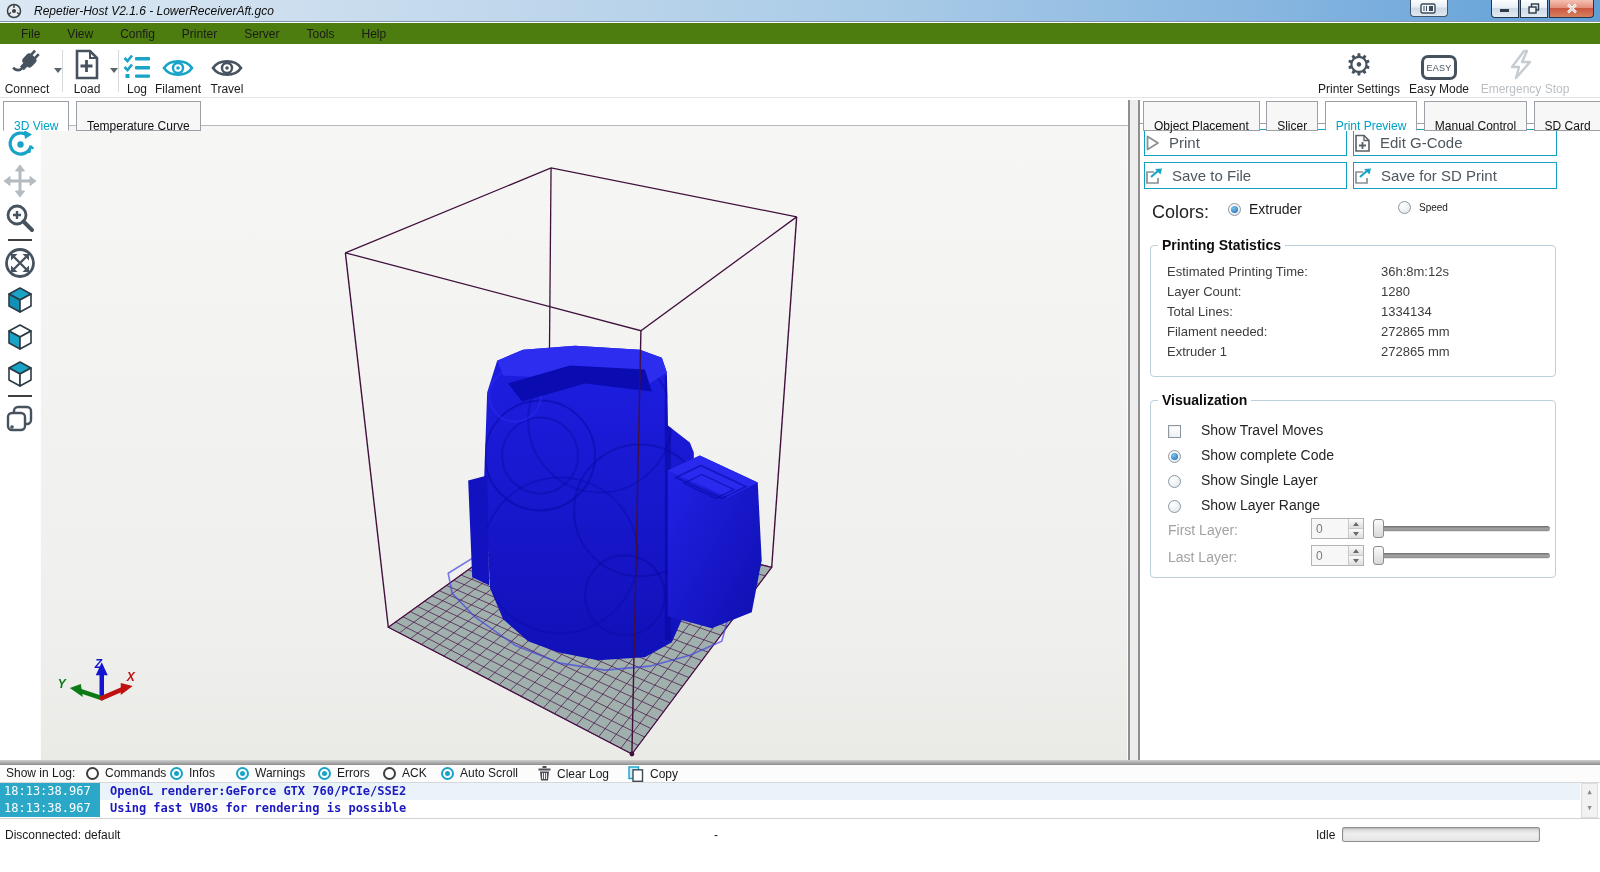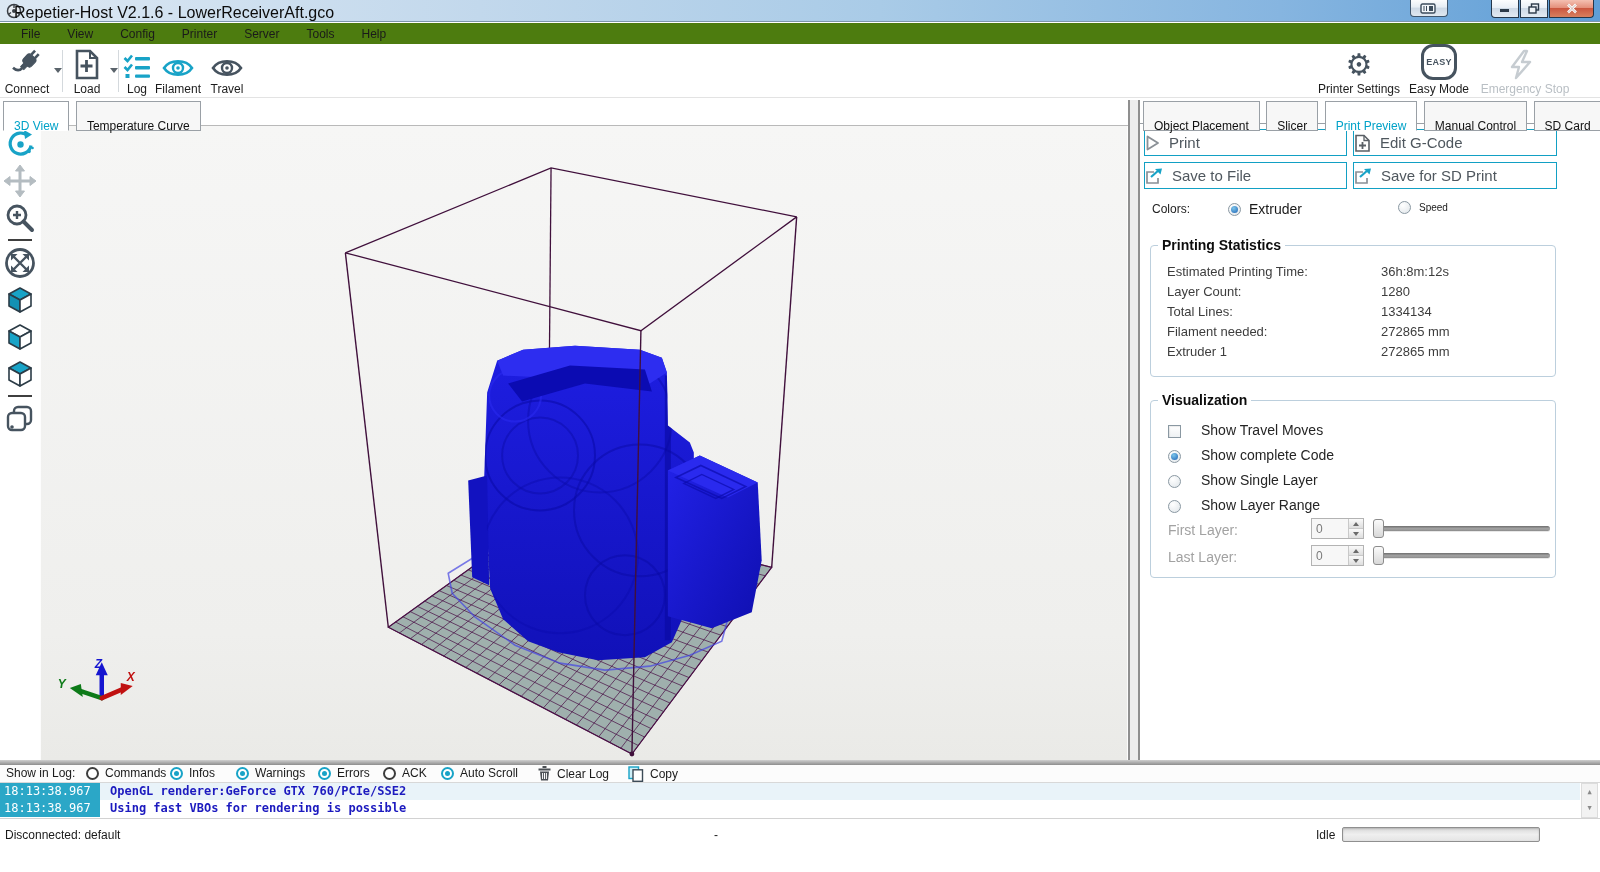--- a/index.html
+++ b/index.html
@@ -10,21 +10,21 @@
     -webkit-font-smoothing:antialiased;
   }
   .abs { position:absolute; }
 
   
   .titlebar {
     left:0; top:0; width:1600px; height:22px;
     background:linear-gradient(to right,#dce8f3 0%,#c2d8ec 30%,#a9cbe7 55%,#86b5e0 80%,#5f9ed6 100%);
     border-bottom:1px solid #7d96ad;
   }
-  .title-text { left:14px; top:4px; font-size:16px; color:#0c0c0c; }
+  .title-text { left:34px; top:4px; font-size:12px; color:#0c0c0c;font-style:italic; }
   .winbtns { right:6px; top:0; display:flex; gap:1px; }
   .winbtn {
     height:18px; border:1px solid #24364a; border-top:none;
     background:linear-gradient(#fcfdfe,#e9eff6 45%,#cdd9e6 50%,#e3eaf2);
     display:flex; align-items:center; justify-content:center;
   }
   .winbtn.first { border-bottom-left-radius:4px; }
   .winbtn.last  { border-bottom-right-radius:4px; }
   .winbtn.close {
     width:45px;
@@ -47,22 +47,22 @@
 
   
   .toolbar { left:0; top:44px; width:1600px; height:54px; background:#fff; border-bottom:1px solid #e3e3e3; }
   .tool-item { position:absolute; top:4px; display:flex; flex-direction:column; align-items:center; }
   .tool-item .ticon { height:32px; display:flex; align-items:flex-end; justify-content:center; }
   .tool-label { font-size:12px; color:#1c1c1c; margin-top:2px; white-space:nowrap; }
   .tool-label.disabled { color:#b9bfc4;margin-left:10px; }
   .tb-sep { position:absolute; top:6px; width:1px; height:42px; background:#d4d9dd; }
   .dd-arrow { position:absolute; top:24px; width:0; height:0;
     border-left:4px solid transparent; border-right:4px solid transparent; border-top:5px solid #5a636b; }
-  .easy-badge { width:36px; height:36px; border:3px solid #46535f; border-radius:12px;
-    display:flex; align-items:center; justify-content:center; font-size:9px; font-weight:bold; color:#46535f; letter-spacing:.3px; }
+  .easy-badge { width:36px; height:25px; border:3px solid #46535f; border-radius:7px;
+    display:flex; align-items:center; justify-content:center; font-size:9px; font-weight:normal; color:#46535f; letter-spacing:.3px; }
   .gear-glyph { font-size:30px; line-height:30px; color:#46535f; font-family:"DejaVu Sans",sans-serif; }
 
   
   .tab { display:inline-block; height:23px; line-height:21px; padding:14px 10px;
     border:1px solid #9aa0a6; background:#f7f7f7; font-size:12px; color:#111; margin-right:2px; vertical-align:bottom; }
   .tab.active { background:#fff; color:#00a2c8; height:24px; border-bottom:1px solid #fff; position:relative; z-index:3; }
   .ltabs { left:3px; top:101px; height:24px; z-index:2; }
   .rtabs { left:1143px; top:101px; height:24px; z-index:2; white-space:nowrap; }
 
   
@@ -466,21 +466,21 @@
 
   <div class="teal-btn" style="left:213px;top:62px;width:204px">
     <svg width="18" height="16" viewBox="0 0 18 16">
       <path d="M9,4 H2 V15 H13 V10" fill="none" stroke="#8a9096" stroke-width="1.7"></path>
       <path d="M6,9 L14,2" stroke="#18a3c7" stroke-width="2.2"></path>
       <polygon points="10,1 17,0.5 15.5,6.5" fill="#18a3c7"></polygon>
     </svg>
     <span>Save for SD Print</span>
   </div>
 
-  <div class="abs" style="left:12px;top:102px;font-size:12px;color:#222">Colors:</div>
+  <div class="abs" style="left:12px;top:102px;font-size:18px;color:#222">Colors:</div>
   <div class="abs" style="left:88px;top:101px;display:flex;align-items:center;gap:8px">
     <span class="radio sel"></span>
     <span style="font-size:14px">Extruder</span>
   </div>
   <div class="abs" style="left:258px;top:101px;display:flex;align-items:center;gap:8px">
     <span class="radio"></span>
     <span style="font-size:10px">Speed</span>
   </div>
 
   <div class="groupbox" style="left:10px;top:145px;width:406px;height:132px">

